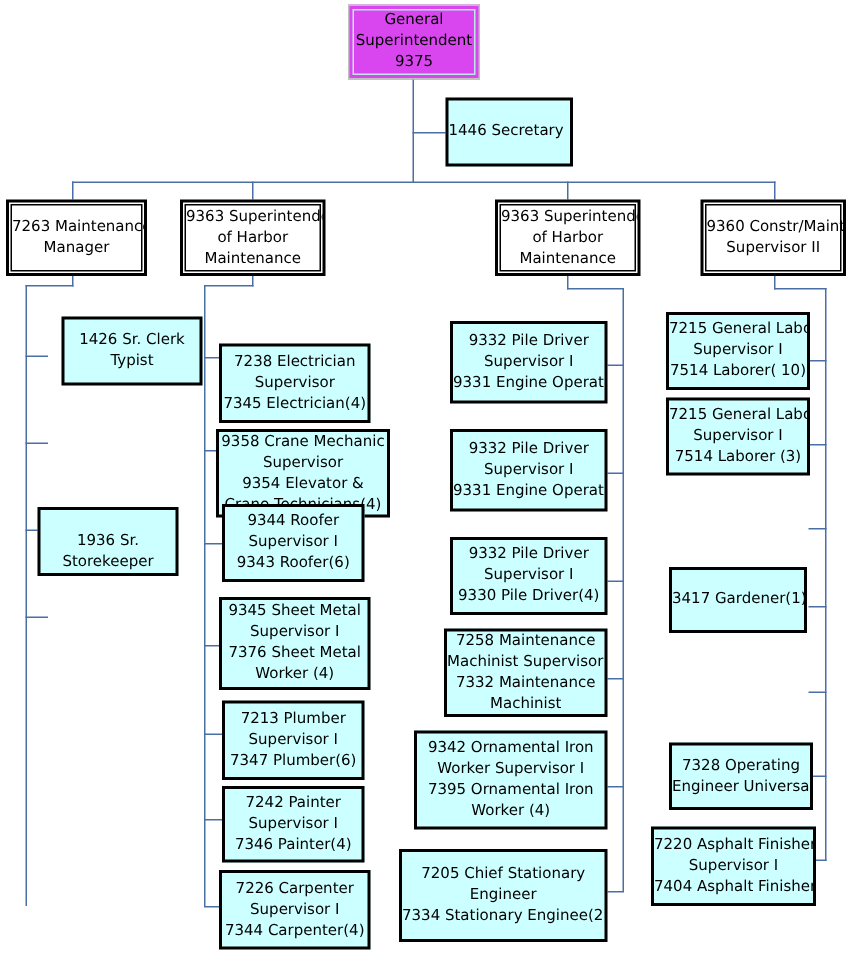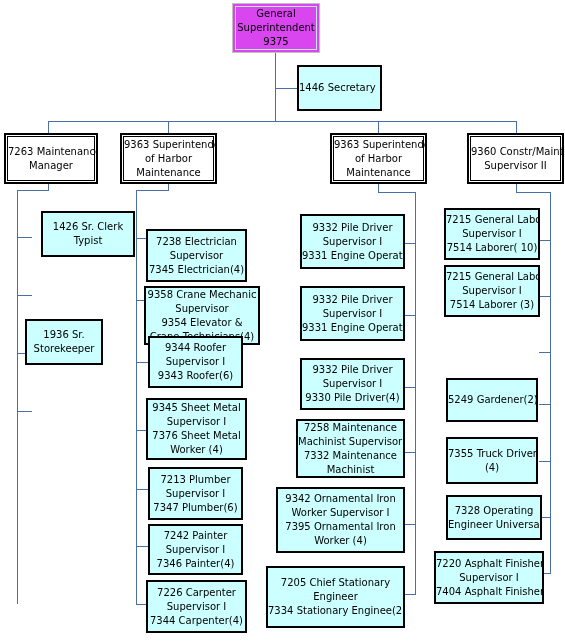--- a/index.html
+++ b/index.html
@@ -158,21 +158,21 @@
 
   <div class="node div" style="left:467px; top:133px; width:97px; height:51px;">
     <div class="inner">
         <span class="txt">9360 Constr/Maint<br>Supervisor II</span>
       </div>
   </div>
 
   <div class="node" style="left:25px; top:211px; width:94px; height:46px;margin-left:16px;">
     <span class="txt">1426 Sr. Clerk<br>Typist</span>
     </div>
-  <div class="node" style="left:25px; top:319px; width:78px; height:46px;">
+  <div class="node" style="left:25px; top:338px; width:94px; height:46px;align-items:flex-end;">
     <span class="txt">1936 Sr.<br>Storekeeper</span>
     </div>
 
   <div class="node" style="left:146px; top:211px; width:101px; height:53px;margin-top:18px;">
     <span class="txt">7238 Electrician<br>Supervisor<br>7345 Electrician(4)</span>
     </div>
   <div class="node" style="left:144px; top:270px; width:116px; height:59px;margin-top:16px;">
     <span class="txt">9358 Crane Mechanic<br>Supervisor<br>9354 Elevator &amp;<br>Crane Technicians(4)</span>
     </div>
   <div class="node" style="left:148px; top:336px; width:95px; height:52px;">
@@ -210,24 +210,21 @@
     <span class="txt">7205 Chief Stationary<br>Engineer<br>7334 Stationary Enginee(2)</span>
     </div>
 
   <div class="node" style="left:444px; top:208px; width:96px; height:52px;">
     <span class="txt">7215 General Labor<br>Supervisor I<br>7514 Laborer( 10)</span>
     </div>
   <div class="node" style="left:444px; top:265px; width:96px; height:52px;">
     <span class="txt">7215 General Labor<br>Supervisor I<br>7514 Laborer (3)</span>
     </div>
   <div class="node" style="left:446px; top:378px; width:92px; height:44px;">
-    <span class="txt">5249 Gardener(2)</span>
-    </div>
-  <div class="node" style="left:446px; top:437px; width:92px; height:47px;">
-    <span class="txt">7355 Truck Driver<br>(4)</span>
+    <span class="txt">3417 Gardener(1)</span>
     </div>
   <div class="node" style="left:446px; top:495px; width:96px; height:45px;">
     <span class="txt">7328 Operating<br>Engineer Universal</span>
     </div>
   <div class="node" style="left:434px; top:551px; width:110px; height:53px;">
     <span class="txt">7220 Asphalt Finisher<br>Supervisor I<br>7404 Asphalt Finisher</span>
     </div>
 
 </div>
 

